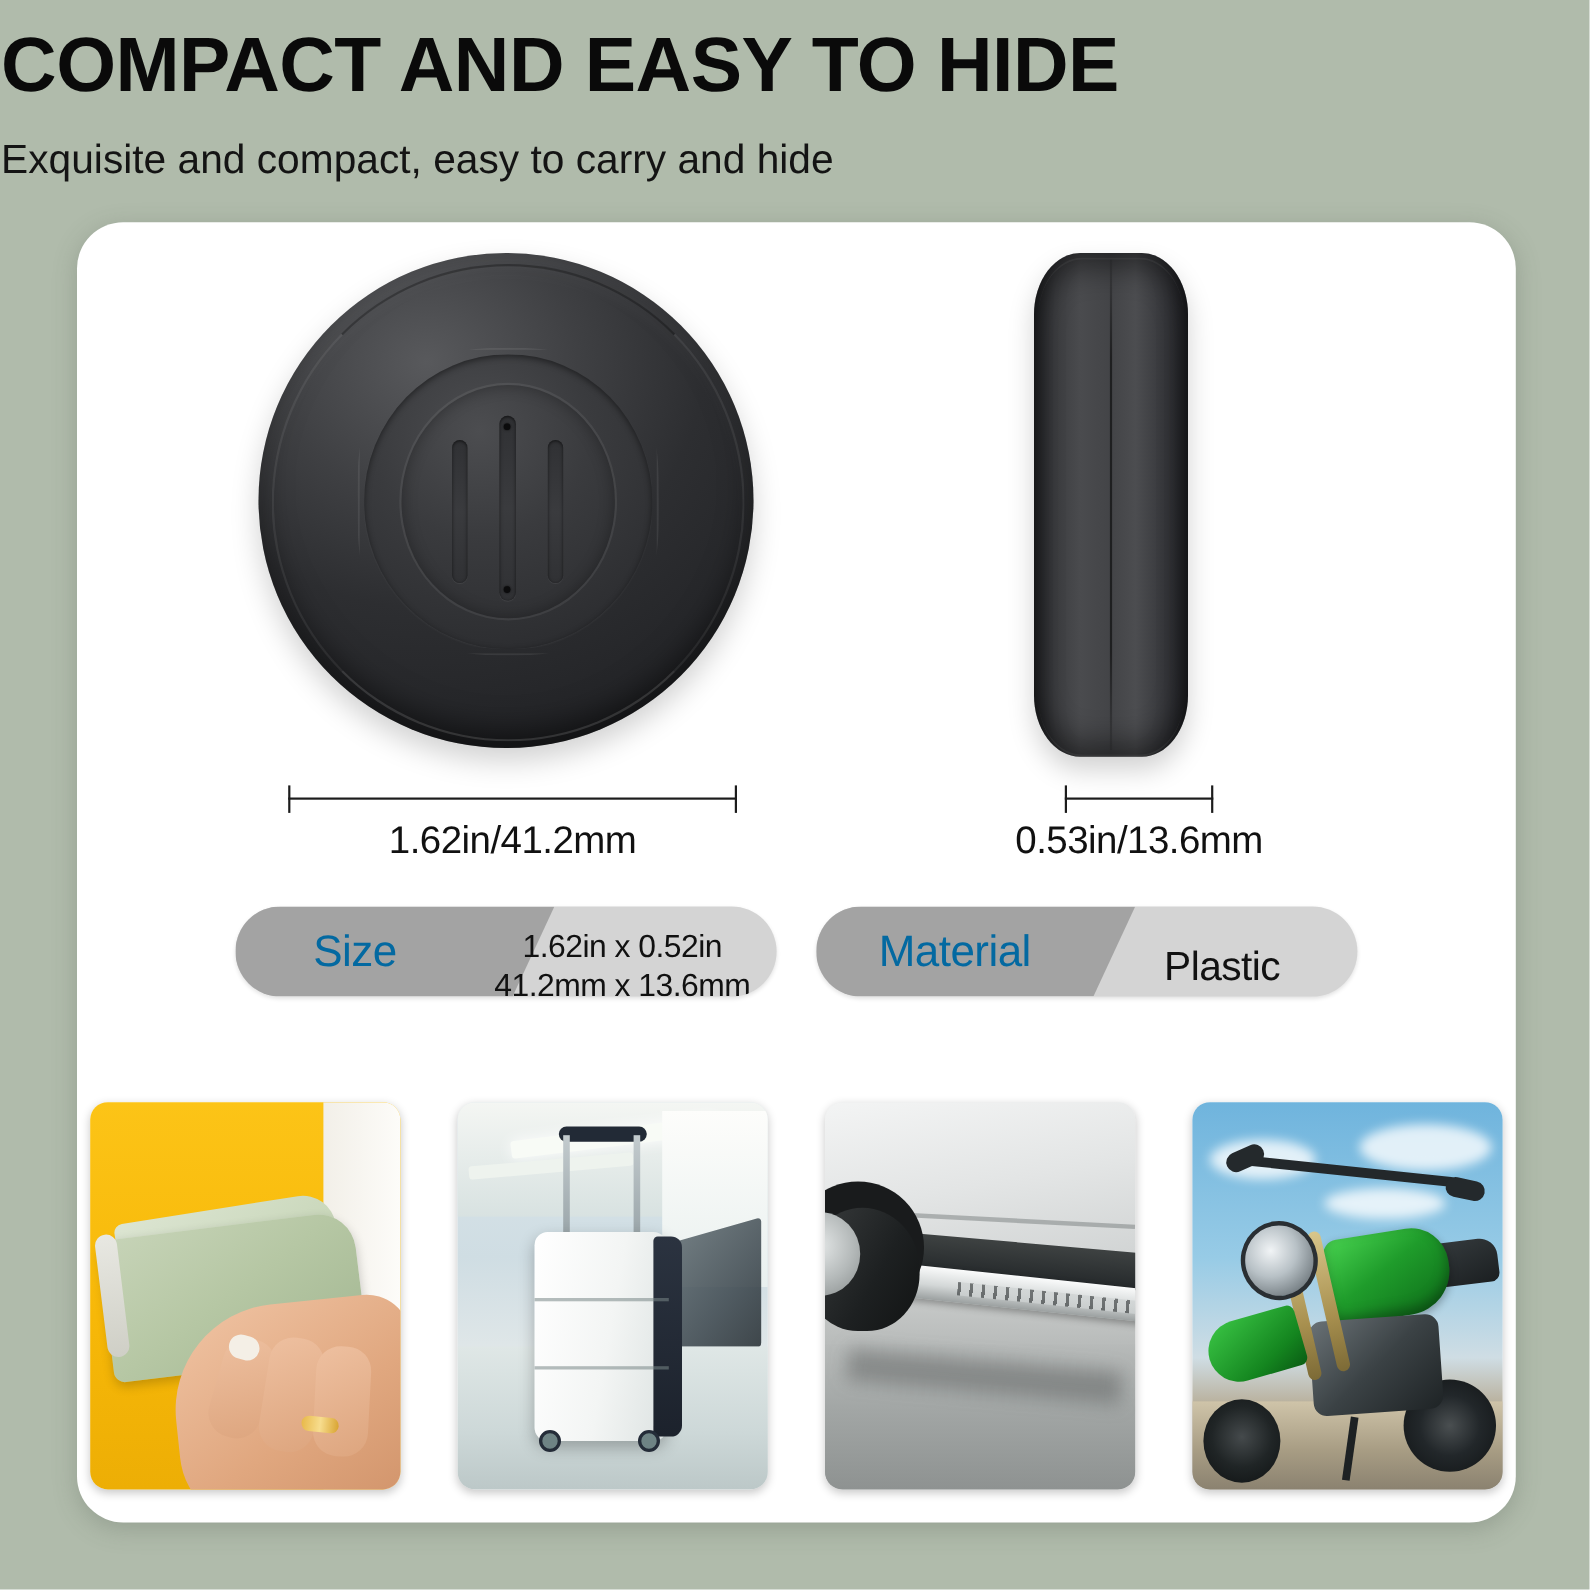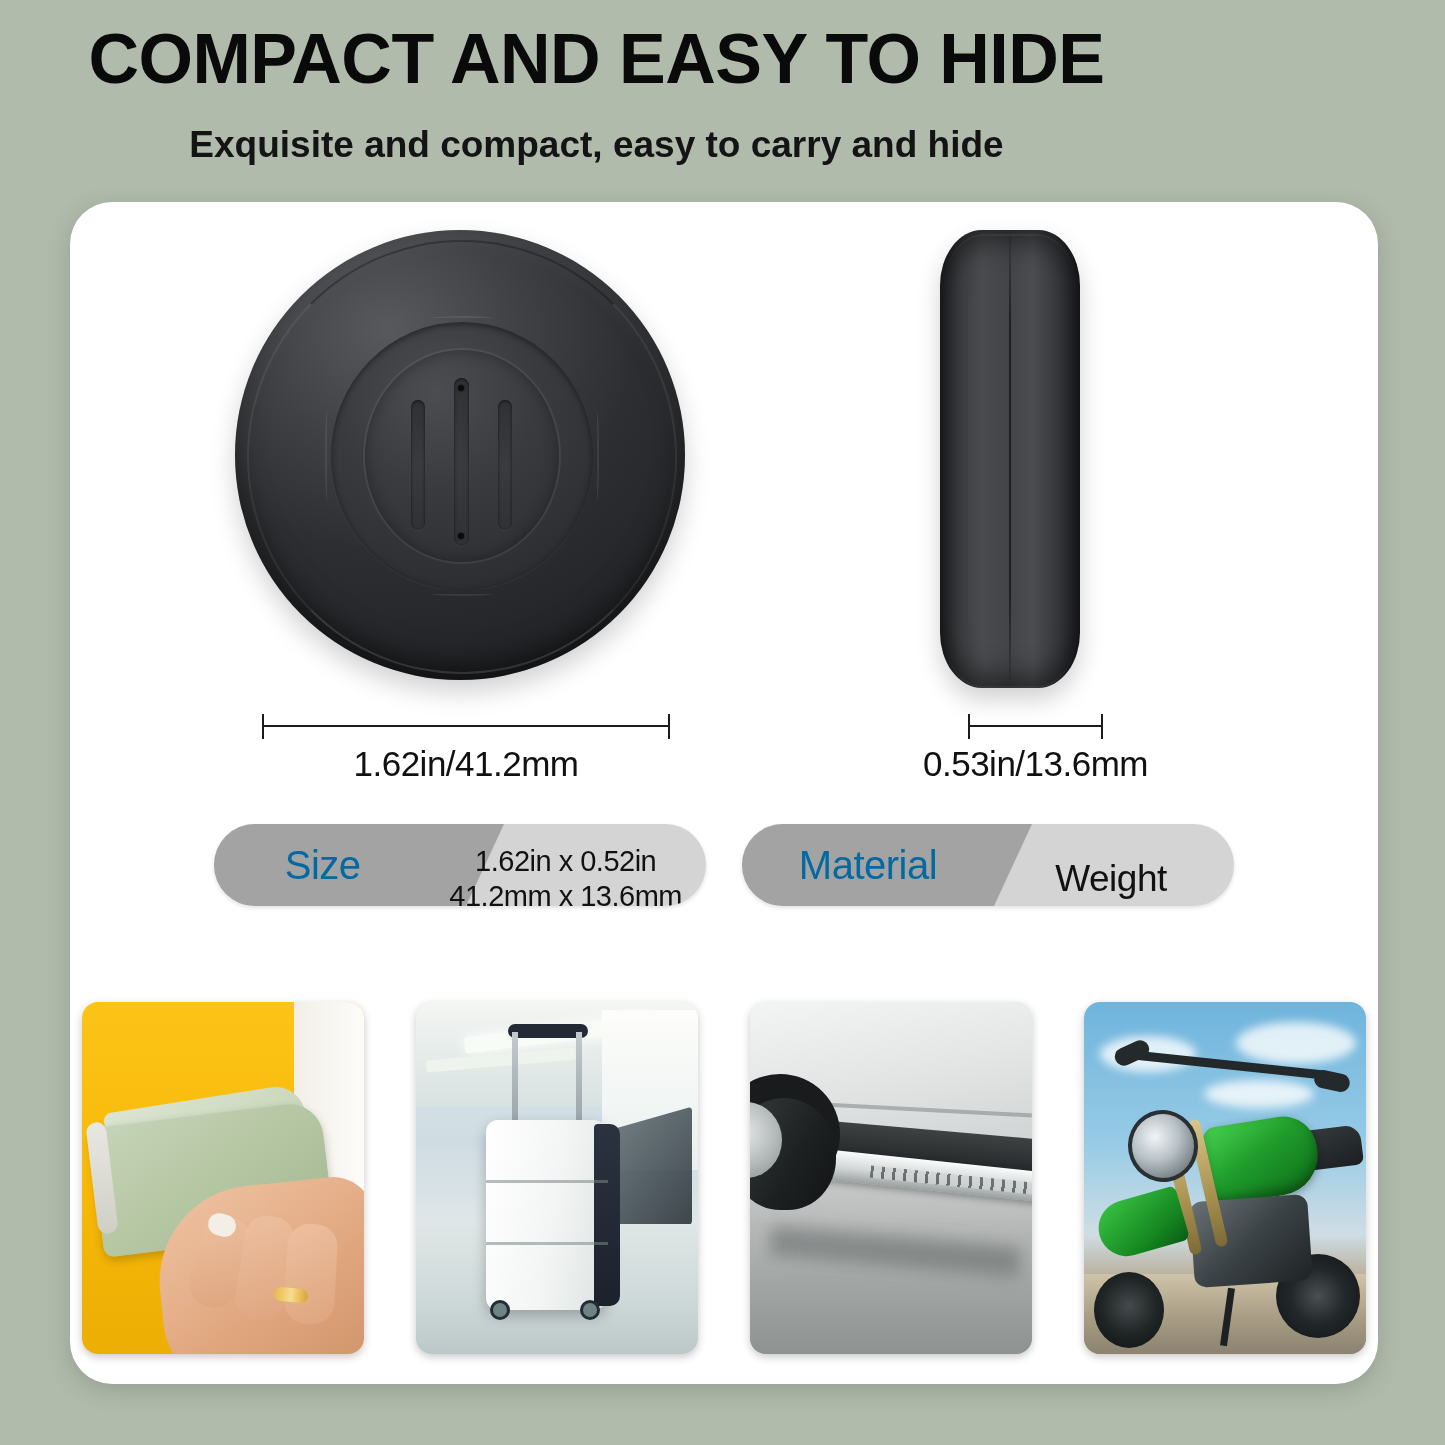--- a/index.html
+++ b/index.html
@@ -12,39 +12,39 @@
 
   body {
     background: #b0bbab;
     font-family: "Liberation Sans", sans-serif;
     position: relative;
   }
 
   
   .header {
     position: absolute;
-    top: 0; left: 16px;
+    top: 0; left: 1px;
     width: 1161px;
     height: 200px;
-    text-align: center;
+    text-align: left;
   }
 
   .header-title {
     font-size: 70px;
     font-weight: 700;
     color: #0a0a0a;
     letter-spacing: -0.5px;
     line-height: 1;
     padding-top: 24px;
     white-space: nowrap;
   }
 
   .header-subtitle {
     font-size: 37px;
-    font-weight: 700;
+    font-weight: 400;
     color: #141414;
     line-height: 1;
     padding-top: 32px;
     white-space: nowrap;
   }
 
   
   .card {
     position: absolute;
     left: 70px;
@@ -640,21 +640,21 @@
         <div class="spec-key">Size</div>
         <div class="spec-val two-line">
           <span class="vline">1.62in x 0.52in</span>
           <span class="vline">41.2mm x 13.6mm</span>
         </div>
       </div>
 
       <div class="spec-pill tall">
         <div class="spec-key-bg"></div>
         <div class="spec-key">Material</div>
-        <div class="spec-val">Weight</div>
+        <div class="spec-val">Plastic</div>
       </div>
 
     </div>
 
   </div>
 
   <div class="photos">
 
     <div class="photo ph-wallet">
       <div class="wall-white"></div>

